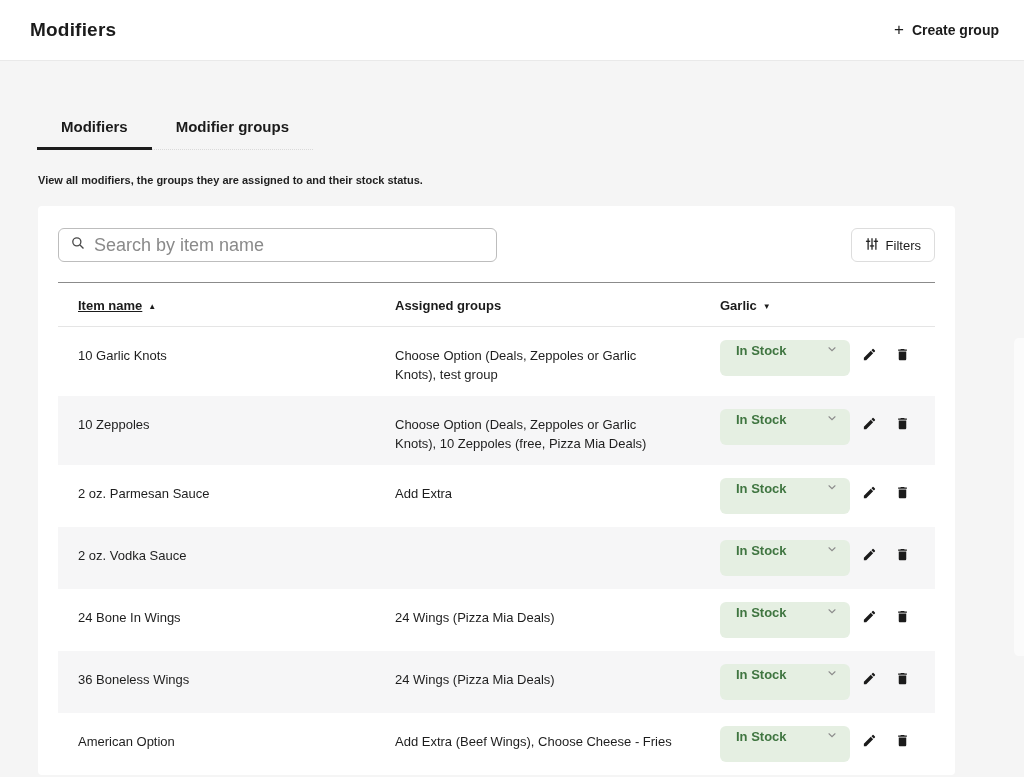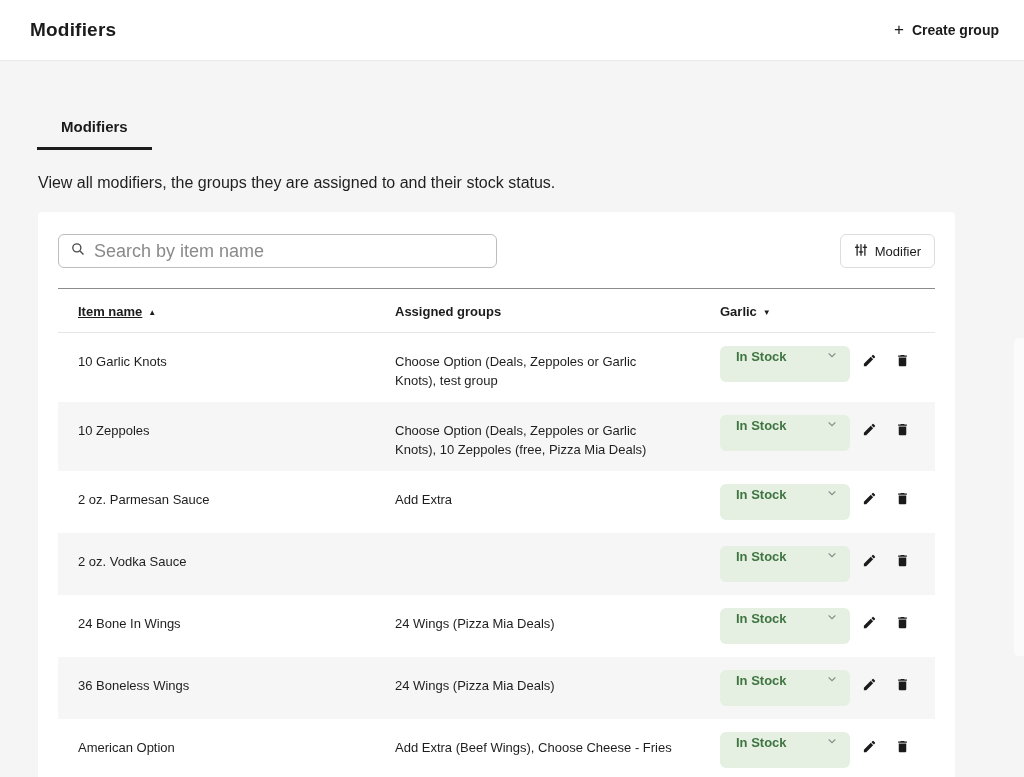--- a/index.html
+++ b/index.html
@@ -39,22 +39,23 @@
     background: none; border: none; cursor: pointer;
     font-family: inherit; font-size: 15px; font-weight: bold; color: #1b1b1b;
     padding: 10px 24px 12px;
     margin-bottom: -1px;
     border-bottom: 3px solid transparent;
   }
   .tab.active { border-bottom-color: #1c1c1c; }
 
   .page-desc {
     margin: 24px 0 12px 38px;
-    font-size: 16px;
+    font-size: 11px;
     color: #1f1f1f;
+    font-weight: bold;
   }
 
   
   .card {
     width: 917px;
     margin: 20px 0 0 38px;
     background: #ffffff;
     border-radius: 4px;
   }
   .card-top {
@@ -153,20 +154,21 @@
   <h1 class="page-title">Modifiers</h1>
   <button class="create-group-btn">
     <span class="plus-glyph">+</span>
     <span>Create group</span>
   </button>
 </header>
 
 
 <nav class="tabs-row">
   <button class="tab active">Modifiers</button>
+  <button class="tab">Modifier groups</button>
 </nav>
 
 <p class="page-desc">View all modifiers, the groups they are assigned to and their stock status.</p>
 
 
 <section class="card">
 
   <div class="card-top">
     <div class="search-box">
       <span>
@@ -181,21 +183,21 @@
       <span>
         <svg width="14" height="14" viewBox="0 0 18 18" fill="none" stroke="#1b1b1b" stroke-width="1.6">
           <line x1="4" y1="1.5" x2="4" y2="16.5"></line>
           <line x1="9" y1="1.5" x2="9" y2="16.5"></line>
           <line x1="14" y1="1.5" x2="14" y2="16.5"></line>
           <line x1="1.2" y1="5.5" x2="6.8" y2="5.5"></line>
           <line x1="6.2" y1="11.5" x2="11.8" y2="11.5"></line>
           <line x1="11.2" y1="5.5" x2="16.8" y2="5.5"></line>
         </svg>
       </span>
-      <span>Modifier</span>
+      <span>Filters</span>
     </button>
   </div>
 
   <div class="table-wrap">
     <table>
       <colgroup>
         <col class="c-item">
           <col class="c-groups">
           <col class="c-stock">
           <col class="c-edit">

